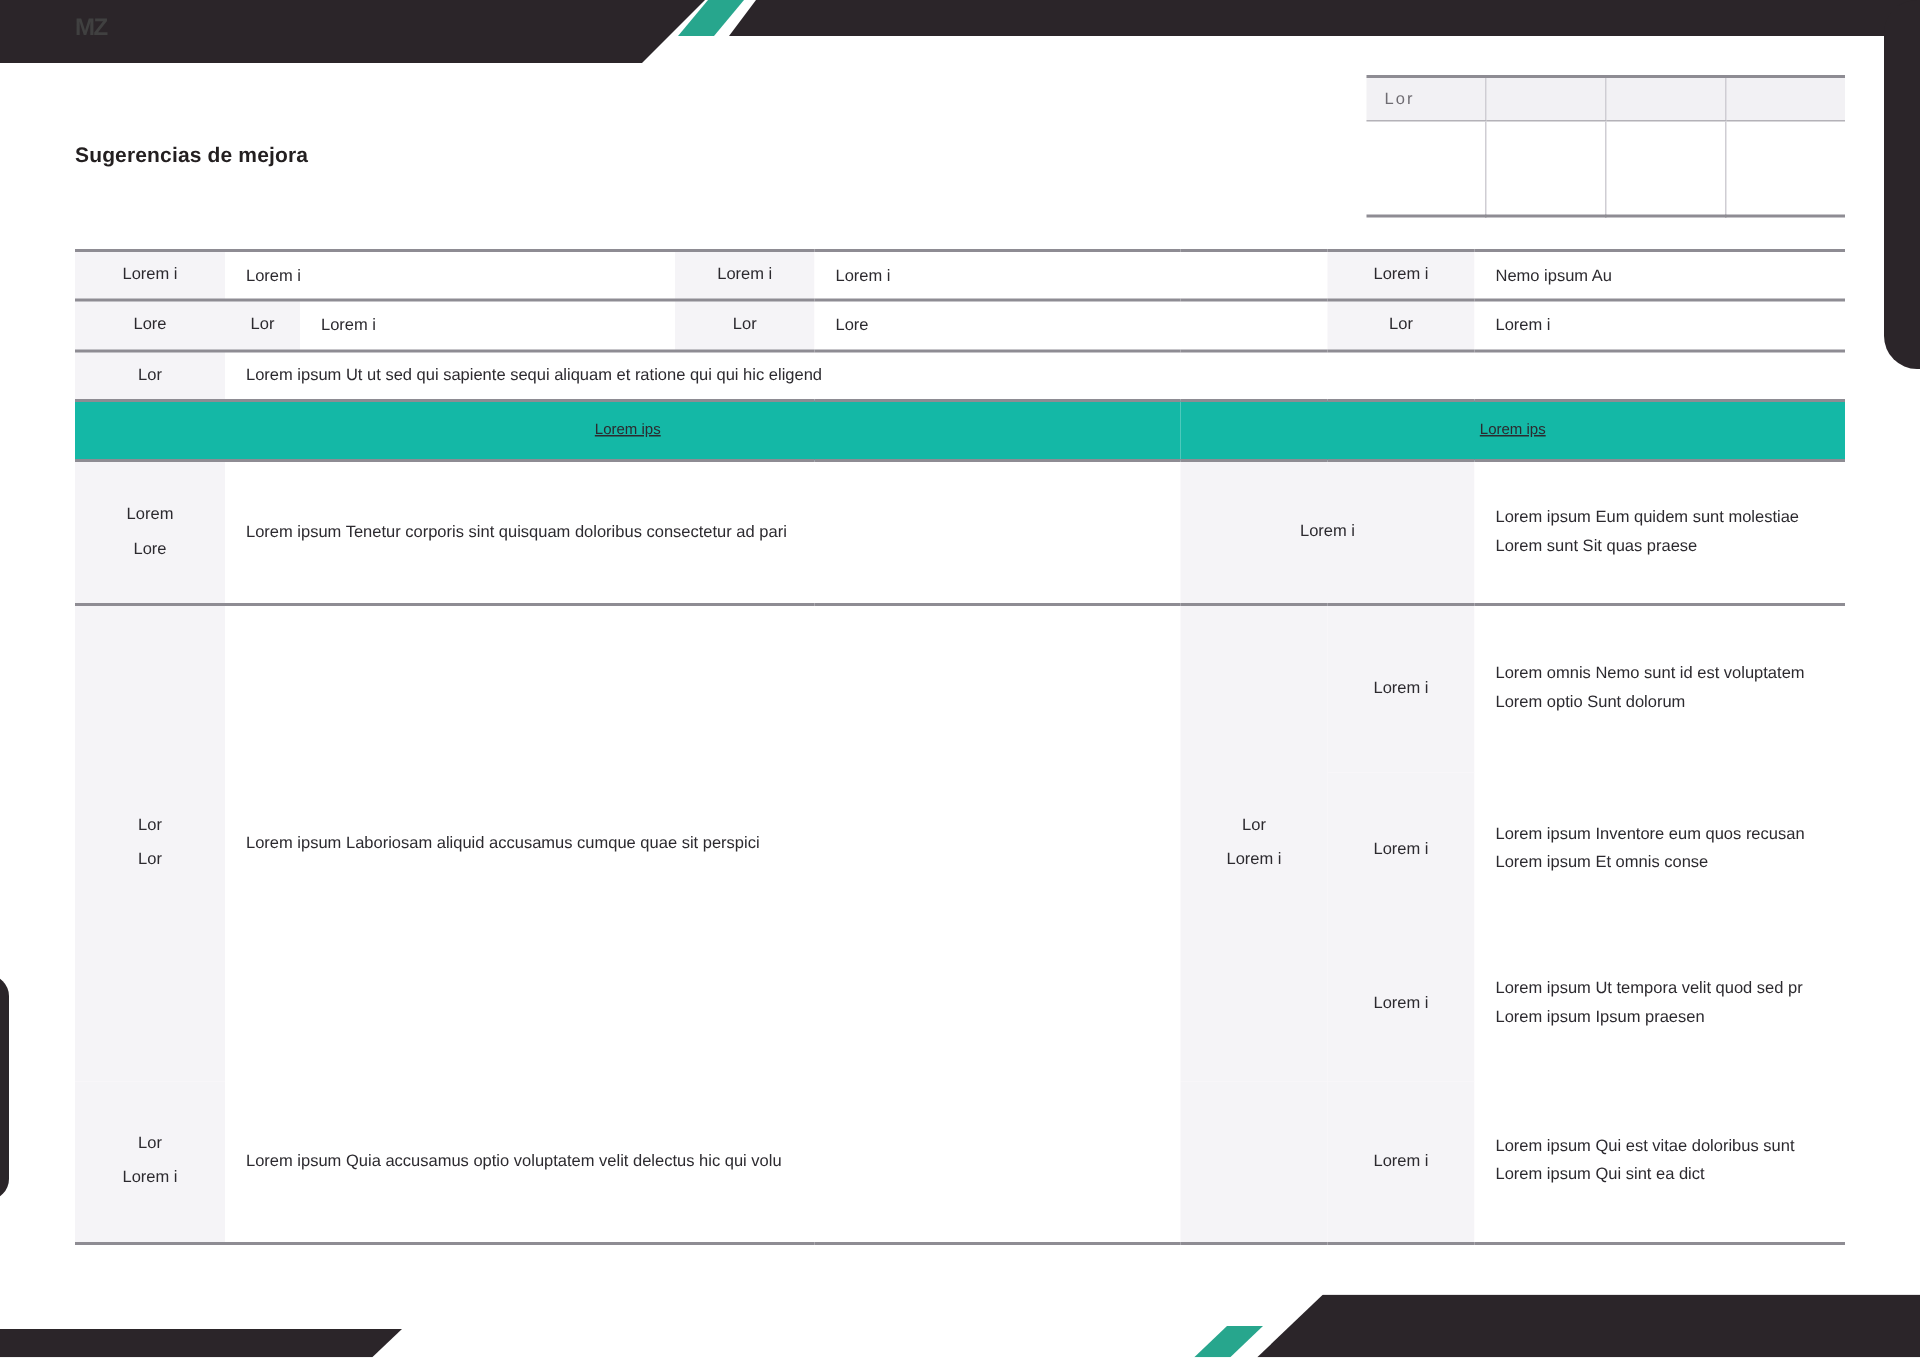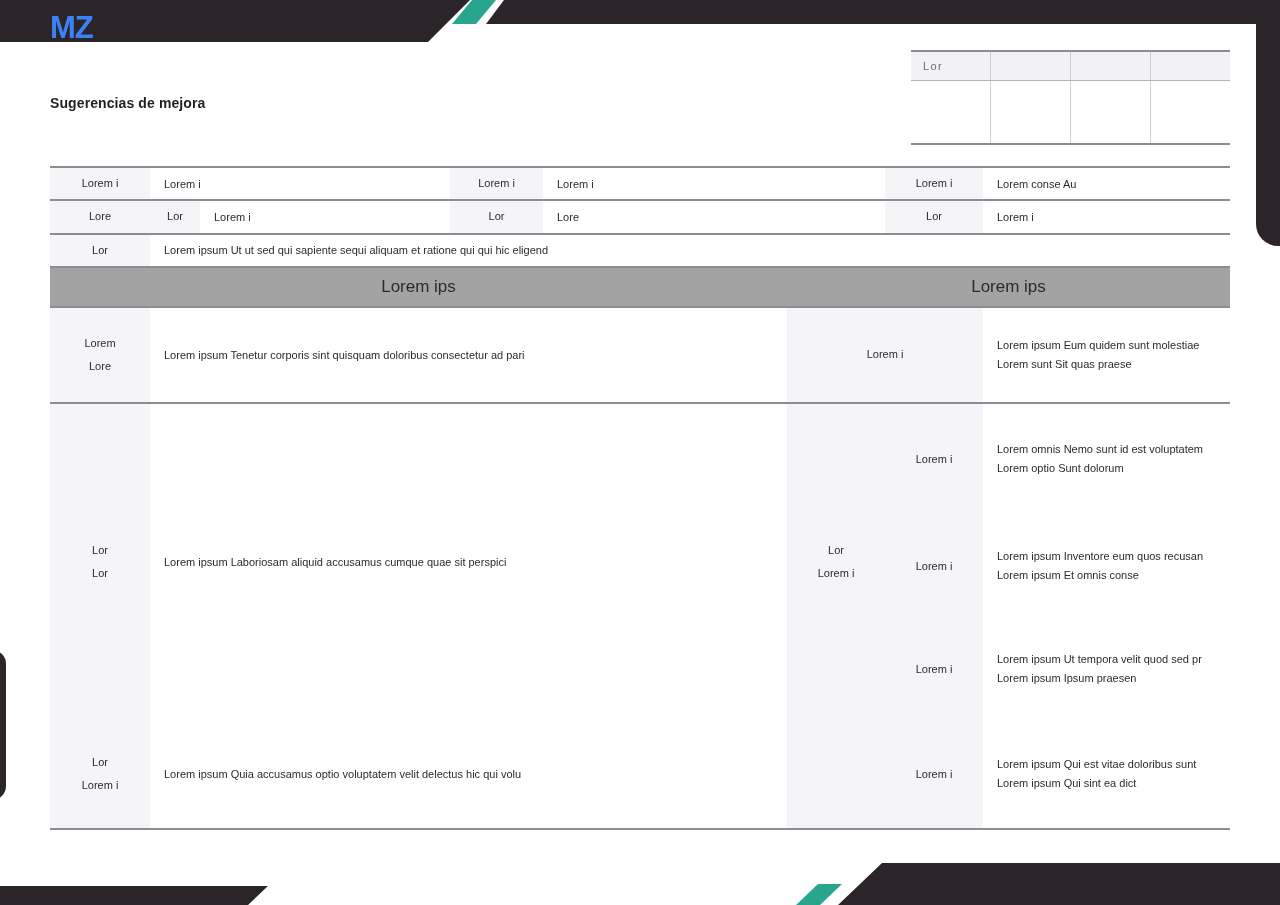--- a/index.html
+++ b/index.html
@@ -49,21 +49,21 @@
     clip-path:polygon(0 0, 268px 0, 248px 19px, 0 19px);
   }
   .ftr-teal{
     left:796px;top:884px;width:46px;height:21px;background:#27a68d;
     clip-path:polygon(22px 0, 46px 0, 24px 21px, 0 21px);
   }
 
   
   .logo{
     position:absolute;left:50px;top:10px;
-    color:#3b82f6;font-size:31px;font-weight:700;letter-spacing:-1px;
+    color:#404040;font-size:16px;font-weight:700;letter-spacing:-1px;
     font-family:"Liberation Sans", sans-serif;
   }
 
   
   .page-title{
     position:absolute;left:50px;top:95px;
     font-size:14px;font-weight:700;color:#231f20;letter-spacing:0.1px;
   }
 
   
@@ -99,22 +99,22 @@
   }
   .val{background:#ffffff;text-align:left;}
   .ctr{text-align:center;}
 
   .t-top{border-top:2px solid #8e8c93;}
   .t-bot{border-bottom:2px solid #8e8c93;}
   .t-bot-l{border-bottom:1px solid #cdcbd1;}
   .v-l{border-left:1px solid #dedce2;}
 
   .sec-head td{
-    background:#a3a3a3;text-align:center;font-size:17px;color:#2c2a2f;
-    height:38px;padding:0;
+    background:#14b8a6;text-align:center;font-size:10px;color:#2c2a2f;
+    height:38px;padding:0;text-decoration:underline;
   }
 
   .multiline{line-height:1.72;}
   .stack{line-height:2.1;}
 </style>
 </head>
 <body>
 
 <div class="deco hdr-left"></div>
 <div class="deco hdr-teal"></div>
@@ -159,21 +159,21 @@
   </colgroup>
 
   <tbody>
       <tr class="t-top t-bot">
     <td class="lbl">Lorem i</td>
     <td class="val v-l" colspan="2">Lorem i</td>
     <td class="lbl v-l">Lorem i</td>
     <td class="val v-l">Lorem i</td>
     <td class="val"></td>
     <td class="lbl v-l">Lorem i</td>
-    <td class="val v-l">Lorem conse Au</td>
+    <td class="val v-l">Nemo ipsum Au</td>
   </tr>
 
   <tr class="t-bot">
     <td class="lbl">Lore</td>
     <td class="lbl v-l ctr">Lor</td>
     <td class="val v-l">Lorem i</td>
     <td class="lbl v-l">Lor</td>
     <td class="val v-l">Lore</td>
     <td class="val"></td>
     <td class="lbl v-l">Lor</td>

